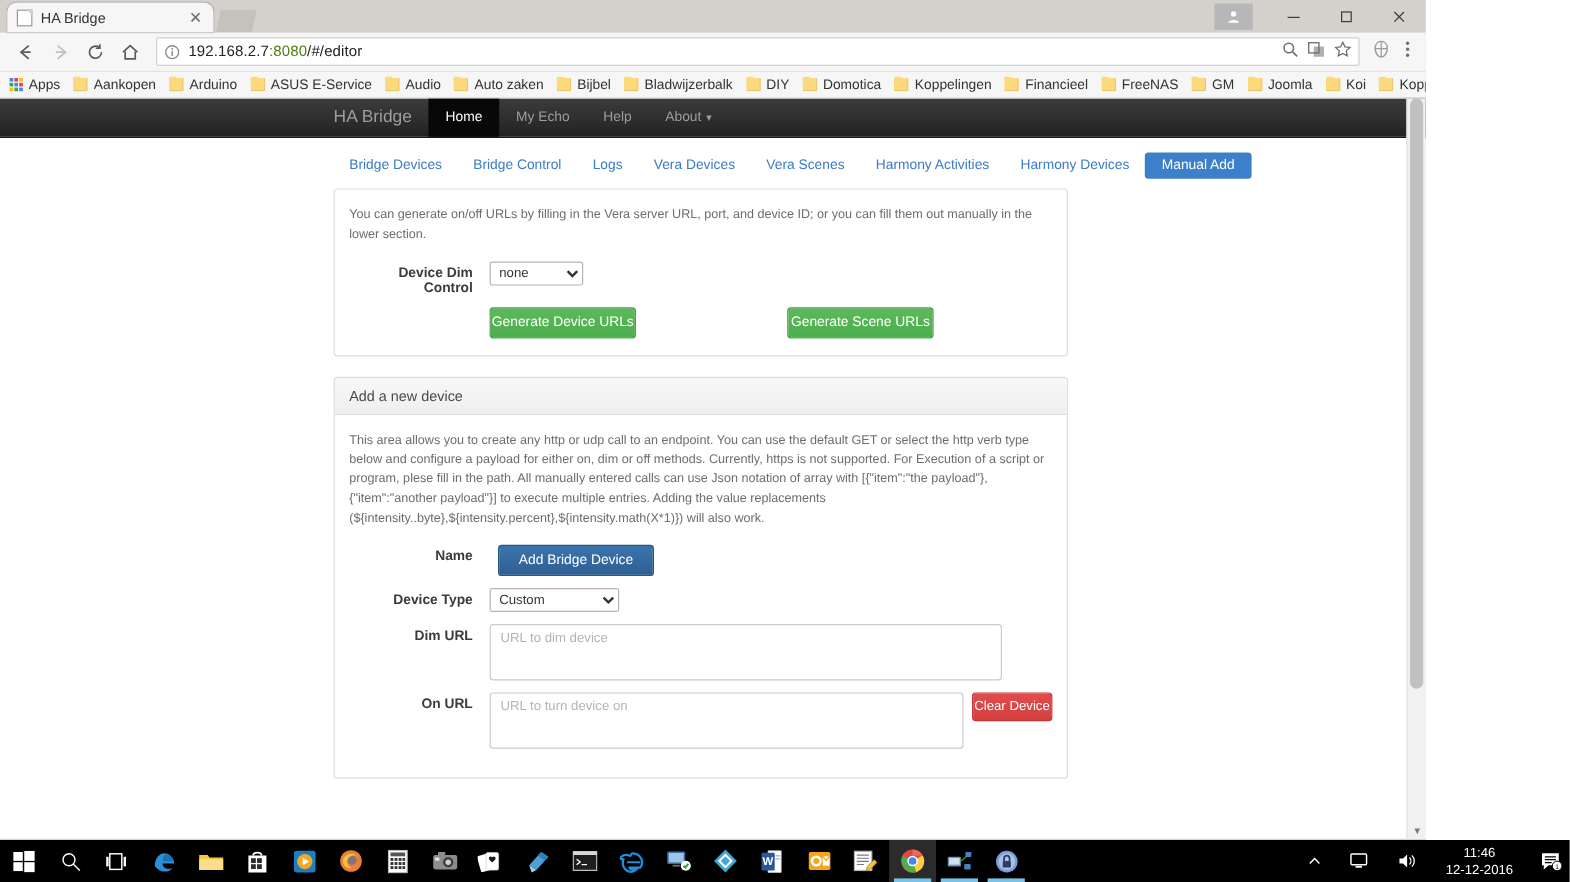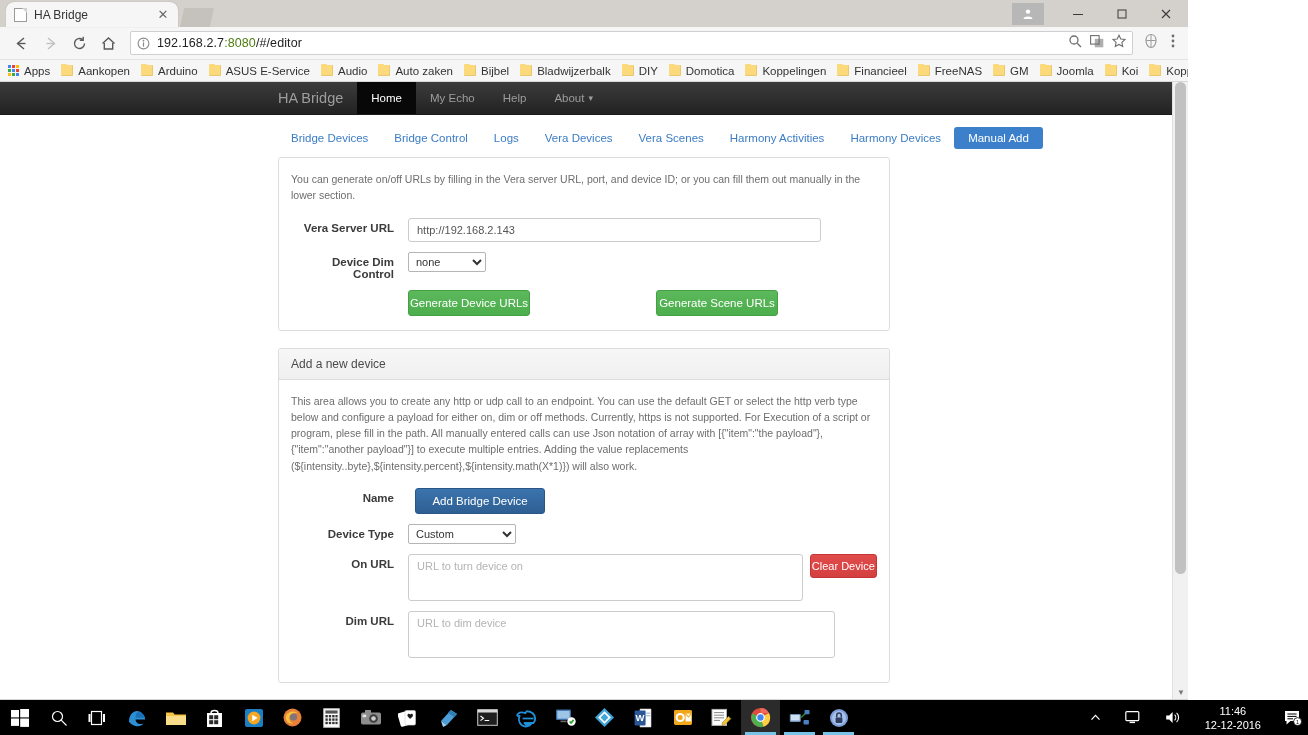--- a/index.html
+++ b/index.html
@@ -438,24 +438,20 @@
       <div class="subtab">Harmony Devices</div>
       <div class="subtab active">Manual Add</div>
     </div>
 
     <div class="content">
 
       <div class="panel">
         <div class="panel-body">
           <div class="lead">You can generate on/off URLs by filling in the Vera server URL, port, and device ID; or you can fill them out manually in the lower section.</div>
 
-          <div class="form-row">
-            <div class="ctrl-label">Vera Server URL</div>
-            <input class="inp" style="width: 413px;" value="http://192.168.2.143">
-          </div>
 
 
           <div class="form-row">
             <div class="ctrl-label">Device Dim Control</div>
             <select class="sel dim-ctl">
               <option>none</option>
             </select>
           </div>
 
           <div class="gen-btns">
@@ -477,28 +473,28 @@
           </div>
 
           <div class="form-row">
             <div class="ctrl-label">Device Type</div>
             <select class="sel dev-type">
               <option>Custom</option>
             </select>
           </div>
 
           <div class="form-row">
+            <div class="ctrl-label">Dim URL</div>
+            <textarea class="ta" placeholder="URL to dim device" style=""></textarea>
+          </div>
+
+          <div class="form-row">
             <div class="ctrl-label">On URL</div>
             <textarea class="ta" placeholder="URL to turn device on" style=""></textarea>
             <button class="btn btn-red row-right">Clear Device</button>
-          </div>
-
-          <div class="form-row">
-            <div class="ctrl-label">Dim URL</div>
-            <textarea class="ta" placeholder="URL to dim device" style=""></textarea>
           </div>
 
         </div>
       </div>
     </div>
 
     <div class="page-scroll">
       <div class="ps-arrow" style="top:0">▲</div>
       <div class="ps-thumb"></div>
       <div class="ps-arrow" style="bottom:0">▼</div>

